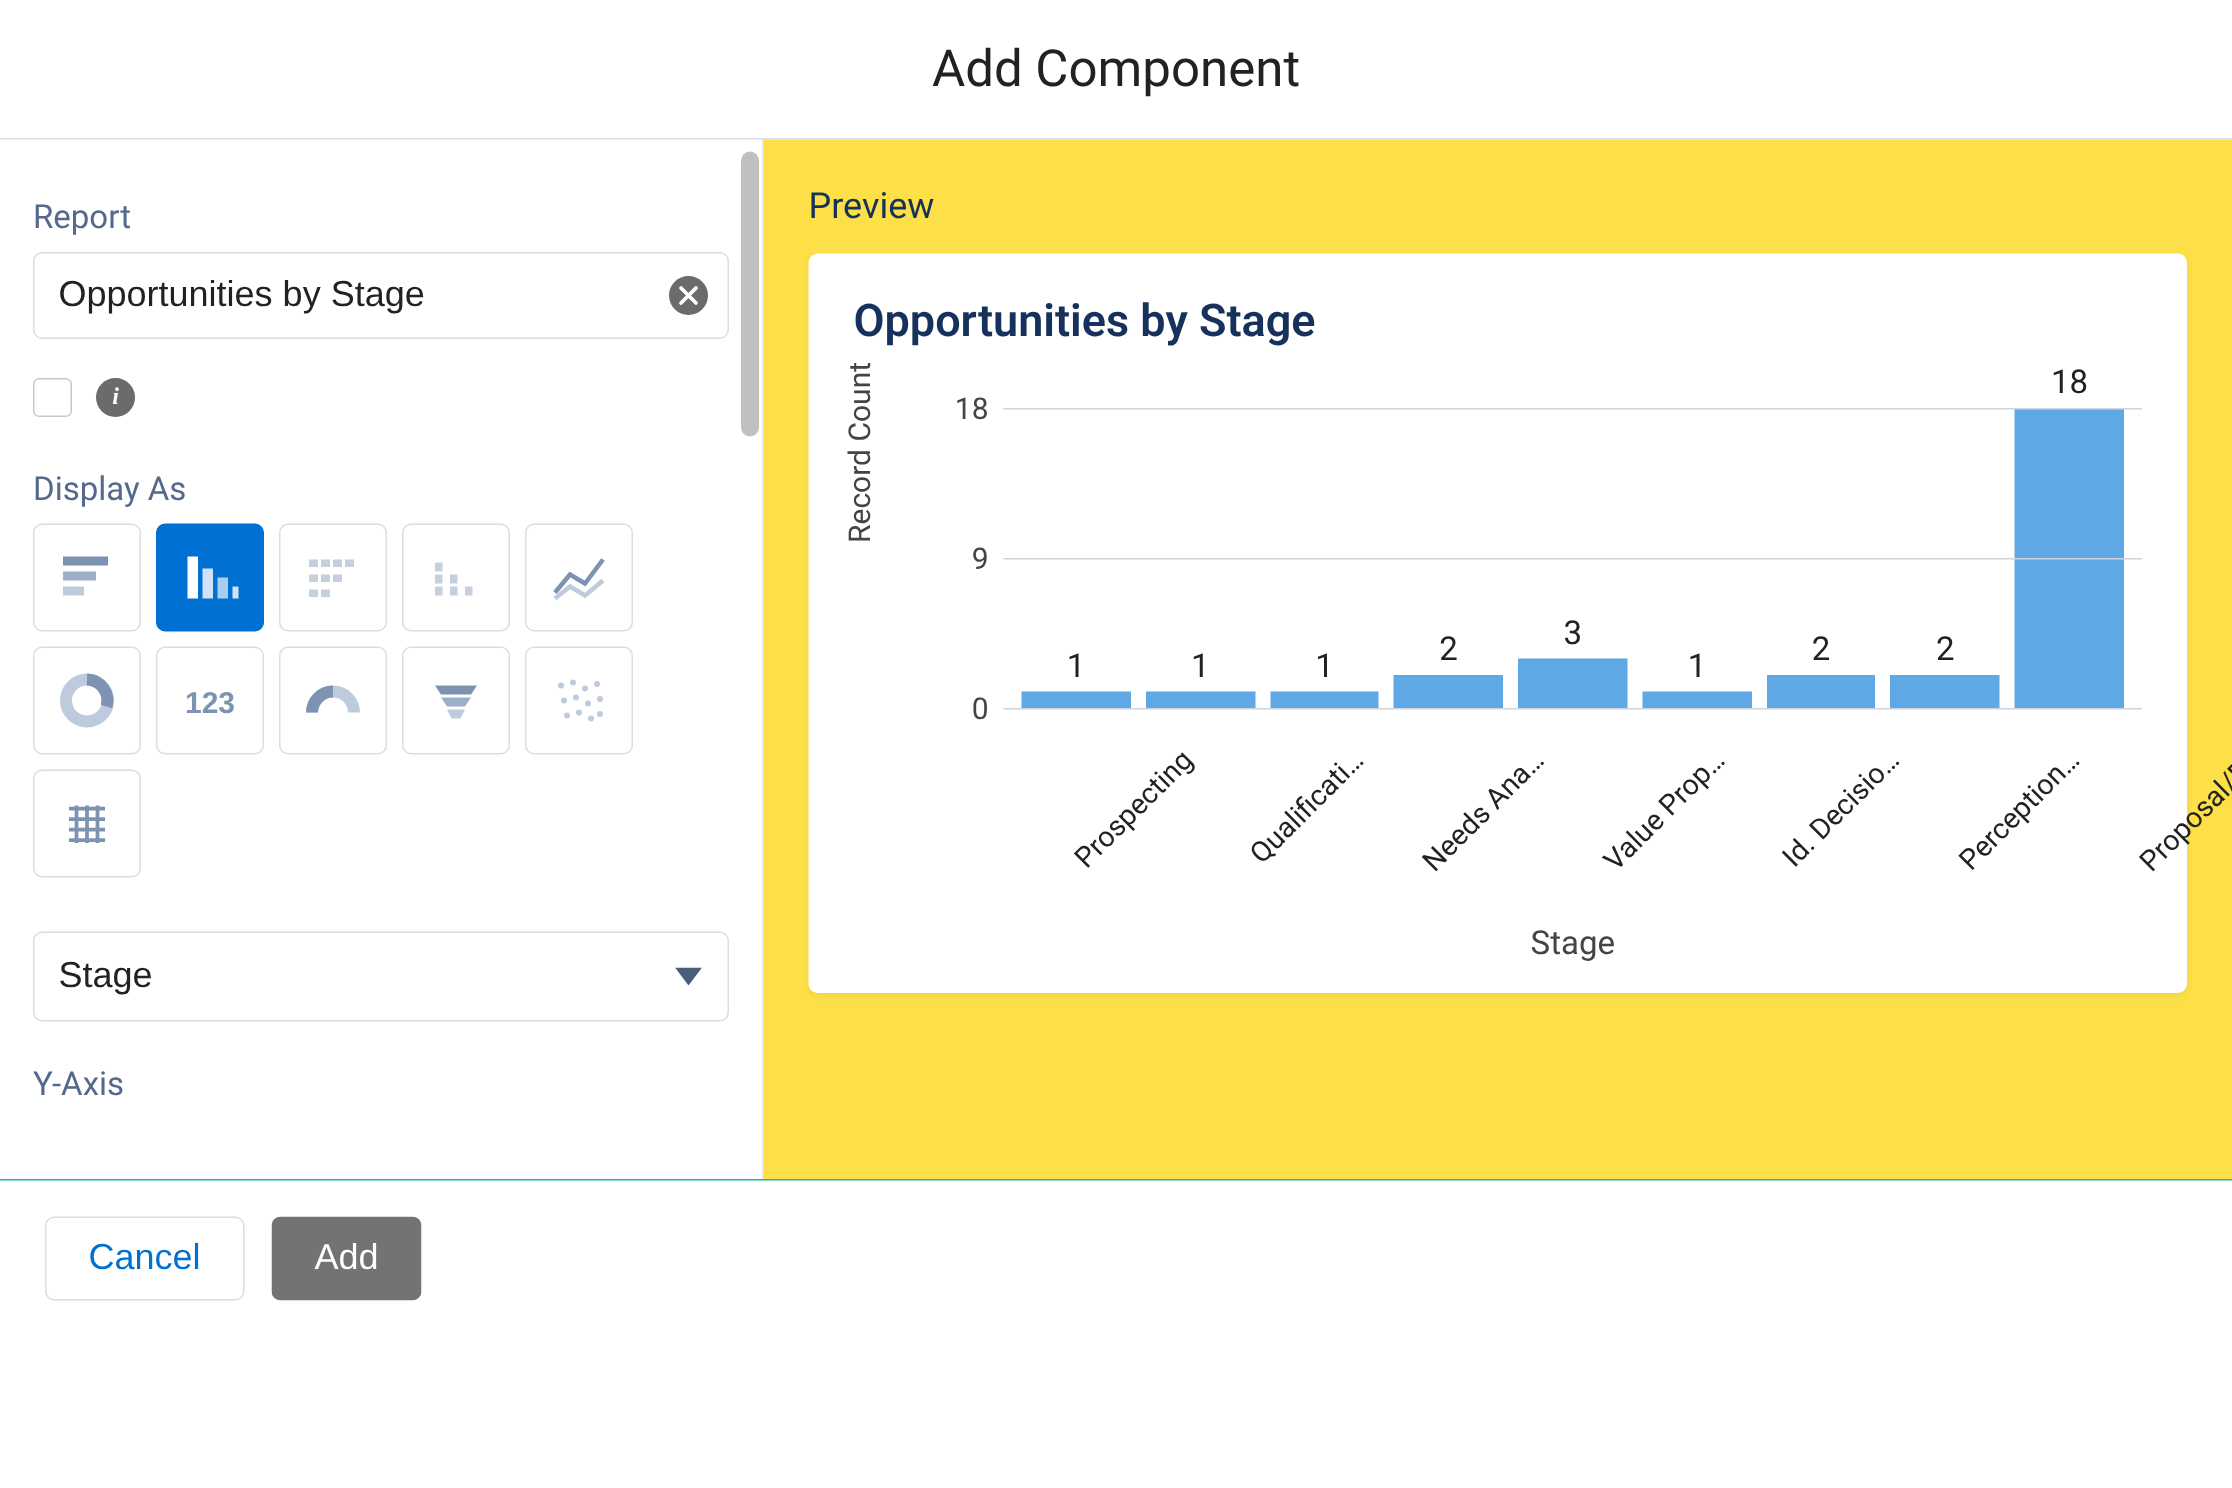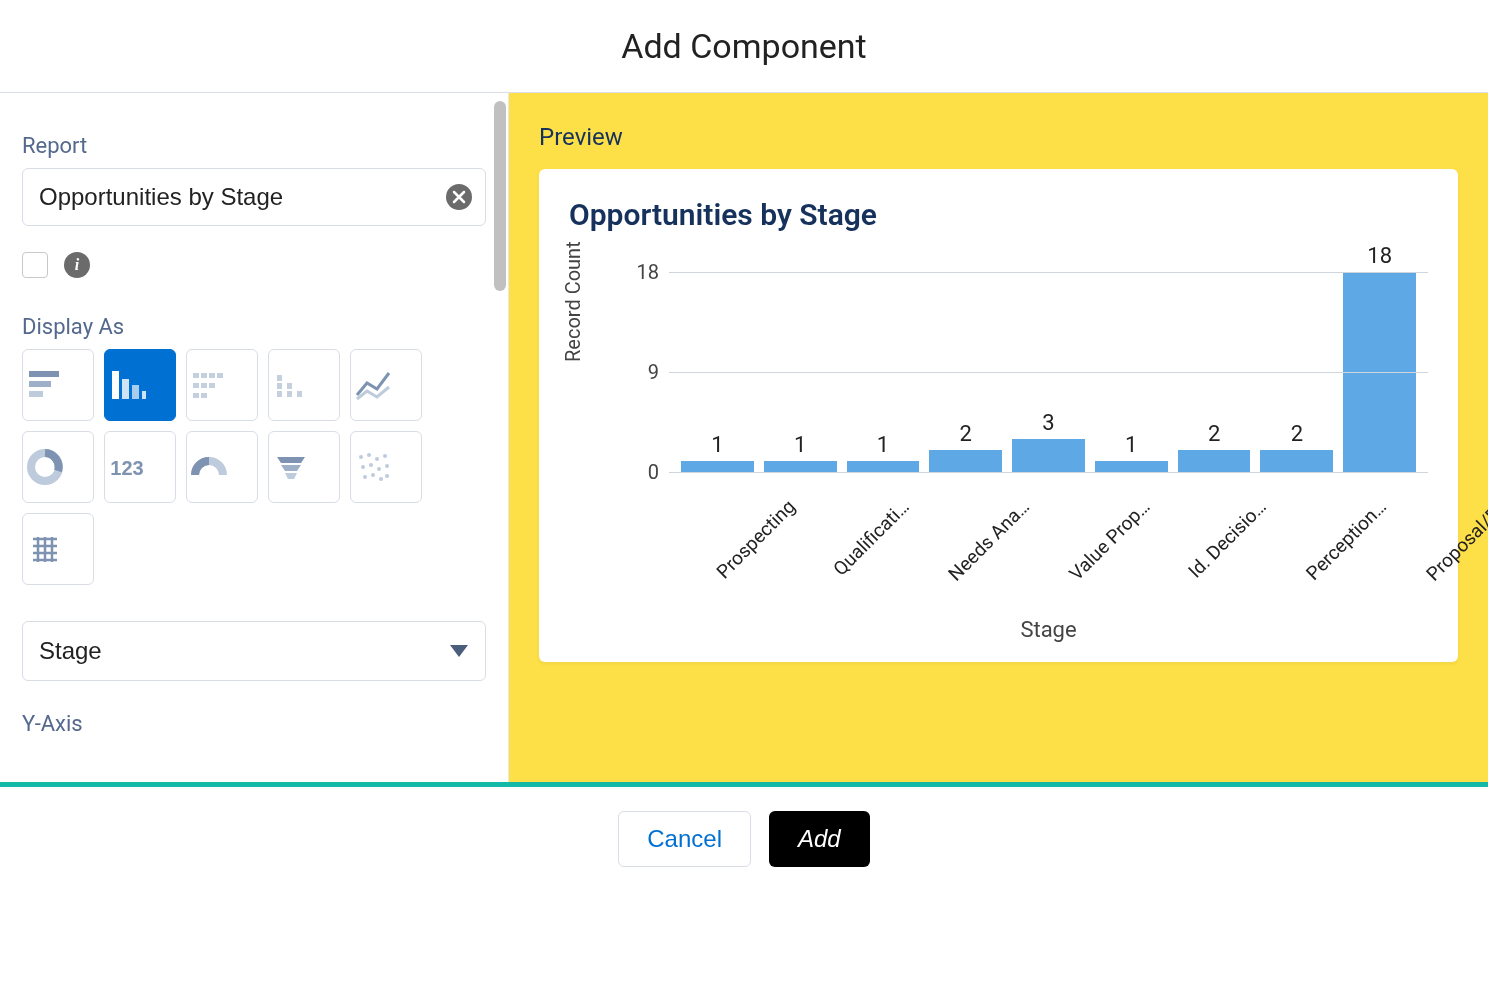--- a/index.html
+++ b/index.html
@@ -16,21 +16,21 @@
   text-align: center;
   padding: 26px 0 26px;
   font-size: 34px;
   font-weight: 400;
   color: #222;
   border-bottom: 1px solid #d8dde6;
 }
 .modal-body {
   display: flex;
   height: 694px;
-  border-bottom: 5px solid #14b8a6;
+  border-bottom: 1px solid #14b8a6;
 }
 .left-panel {
   width: 508px;
   padding: 40px 22px 0 22px;
   overflow: hidden;
   position: relative;
 }
 .scrollbar-track {
   position: absolute;
   right: 0;
@@ -122,21 +122,21 @@
   margin-bottom: 36px;
 }
 .display-btn {
   width: 72px;
   height: 72px;
   border: 1px solid #d8dde6;
   border-radius: 6px;
   background: #fff;
   display: flex;
   align-items: center;
-  justify-content: flex-start;
+  justify-content: center;
   cursor: pointer;
 }
 .display-btn.selected {
   background: #0070d2;
   border-color: #0070d2;
 }
 .display-btn svg { width: 44px; height: 44px; }
 .select-wrap {
   position: relative;
   margin-bottom: 30px;
@@ -279,41 +279,40 @@
   right: 0;
 }
 .view-report {
   font-size: 22px;
   color: #16325c;
   margin-top: 36px;
   cursor: pointer;
 }
 .modal-footer {
   display: flex;
-  justify-content: center;
+  justify-content: flex-start;
   gap: 18px;
   padding: 24px 30px;
 }
 .btn {
   height: 56px;
   padding: 0 28px;
   border-radius: 6px;
   font-size: 24px;
   cursor: pointer;
   border: 1px solid transparent;
 }
 .btn-secondary {
   background: #fff;
   border-color: #d8dde6;
   color: #0070d2;
 }
 .btn-primary {
-  background: #000000;
+  background: #737373;
   color: #fff;
-  font-style: italic;
 }
 </style>
 </head>
 <body>
 
 <div class="modal-header">Add Component</div>
 
 <div class="modal-body">
   <div class="left-panel">
     <div class="scrollbar-track">

